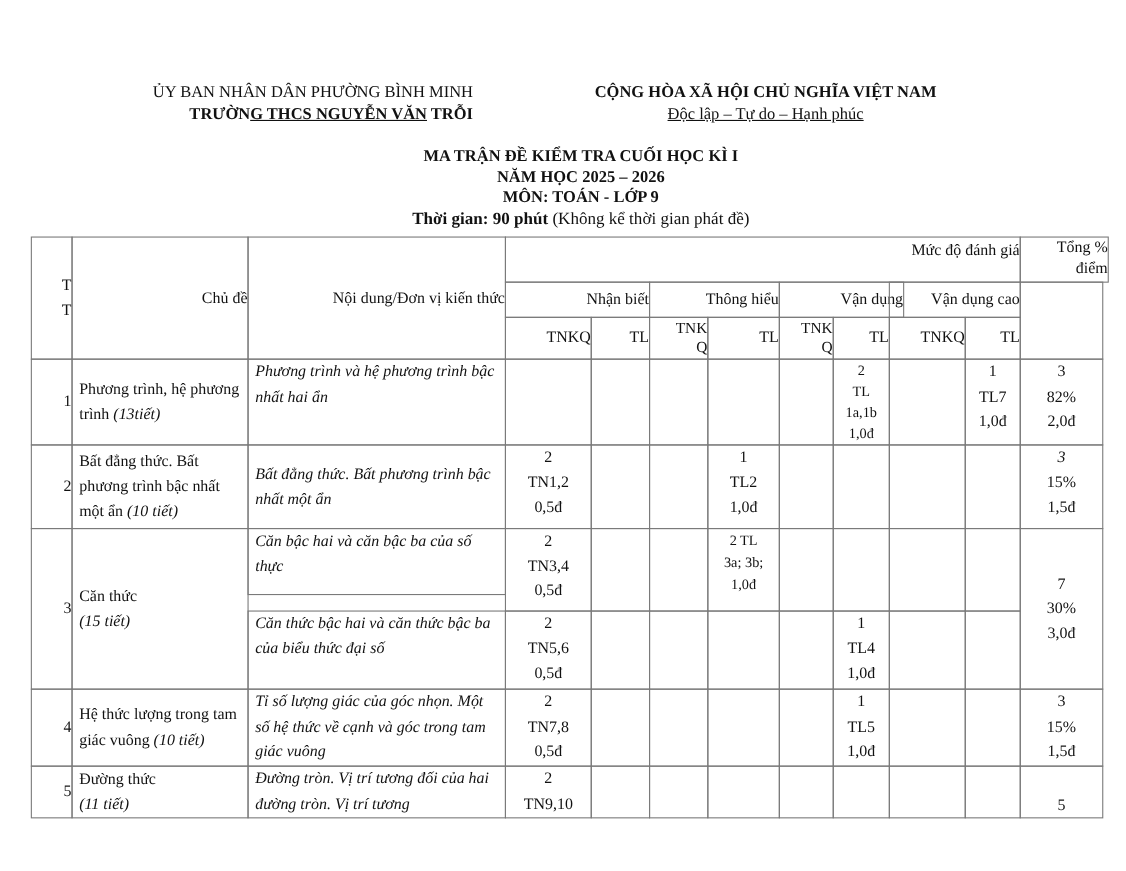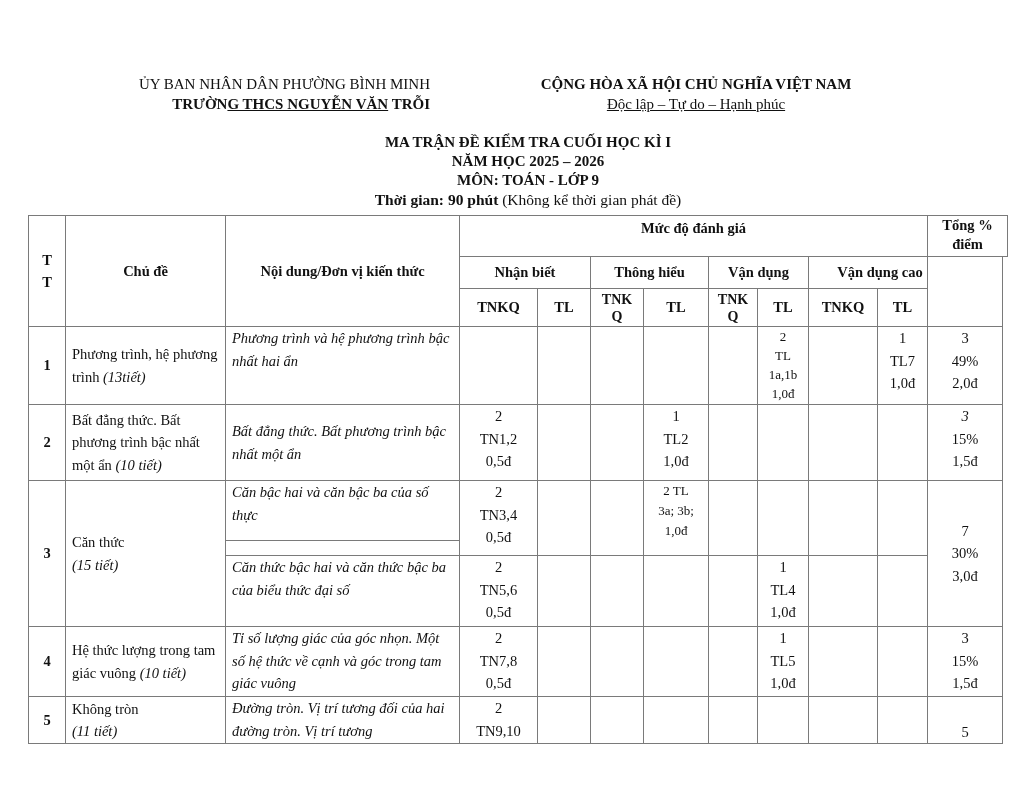--- a/index.html
+++ b/index.html
@@ -10,21 +10,21 @@
   .b { font-weight: bold; }
   .u { text-decoration: underline; }
   .title-block { position: absolute; left: 16px; top: 133px; width: 1024px; text-align: center; font-size: 15px; line-height: 19px; }
   .title-block .line { font-weight: bold; }
   .title-block .time .nb { font-weight: normal; }
   .title-block .time { font-size: 15.5px; }
 
   .grid { position: absolute; left: 28px; top: 215px; }
   .cell { position: absolute; box-sizing: border-box; border: 1px solid #7a7a7a;
           font-size: 14.5px; line-height: 22.5px; display: flex; flex-direction: column; }
-  .hc { font-weight: bold; align-items: center; justify-content: center; text-align: center; }
+  .hc { font-weight: normal; align-items: flex-end; justify-content: center; text-align: center; }
   .c { align-items: center; justify-content: flex-start; text-align: center; }
   .l { align-items: flex-start; justify-content: center; text-align: left; padding-left: 6px; padding-right: 4px; }
   .lt { align-items: flex-start; justify-content: flex-start; text-align: left; padding-left: 6px; padding-right: 4px; }
   .it { font-style: italic; }
   .sm { font-size: 13px; line-height: 20px; }
 </style>
 </head>
 <body>
 
 <div class="hdr-left">
@@ -60,21 +60,21 @@
     <div class="cell hc" style="left: 899px; top: 0px; width: 81px; height: 42px; line-height: 19px; justify-content: flex-start;">
       <div>Tổng %</div>
       <div>điểm</div>
     </div>
     <div class="cell hc" style="left: 431px; top: 41px; width: 132px; height: 33px;">
       <div>Nhận biết</div>
     </div>
     <div class="cell hc" style="left: 562px; top: 41px; width: 119px; height: 33px;">
       <div>Thông hiểu</div>
     </div>
-    <div class="cell hc" style="left: 680px; top: 41px; width: 101px; height: 33px;">
+    <div class="cell hc" style="left: 680px; top: 41px; width: 114px; height: 33px;">
       <div>Vận dụng</div>
     </div>
     <div class="cell hc" style="left: 780px; top: 41px; width: 120px; height: 33px; padding-left: 24px;">
       <div>Vận dụng cao</div>
     </div>
     <div class="cell hc" style="left: 899px; top: 41px; width: 76px; height: 71px;"></div>
     <div class="cell hc" style="left: 431px; top: 73px; width: 79px; height: 39px;">
       <div>TNKQ</div>
     </div>
     <div class="cell hc" style="left: 509px; top: 73px; width: 54px; height: 39px;">
@@ -121,21 +121,21 @@
       <div>1,0đ</div>
     </div>
     <div class="cell c" style="left: 780px; top: 111px; width: 70px; height: 79px;"></div>
     <div class="cell c" style="left: 849px; top: 111px; width: 51px; height: 79px;">
       <div>1</div>
       <div>TL7</div>
       <div>1,0đ</div>
     </div>
     <div class="cell c" style="left: 899px; top: 111px; width: 76px; height: 79px;">
       <div>3</div>
-      <div>49%</div>
+      <div>82%</div>
       <div>2,0đ</div>
     </div>
     <div class="cell hc" style="left: 0px; top: 189px; width: 38px; height: 77px;">
       <div>2</div>
     </div>
     <div class="cell l" style="left: 37px; top: 189px; width: 161px; height: 77px;">
       <div><span>Bất đẳng thức. Bất phương trình bậc nhất một ẩn </span><span class="it">(10 tiết)</span></div>
     </div>
     <div class="cell l it" style="left: 197px; top: 189px; width: 235px; height: 77px;">
       <div>Bất đẳng thức. Bất phương trình bậc nhất một ẩn</div>
@@ -241,21 +241,21 @@
     <div class="cell c" style="left: 899px; top: 411px; width: 76px; height: 71px;">
       <div>3</div>
       <div>15%</div>
       <div>1,5đ</div>
     </div>
     <div class="cell hc" style="left: 0px; top: 481px; width: 38px; height: 48px;">
       <div>5</div>
     </div>
     <div class="cell l" style="left: 37px; top: 481px; width: 161px; height: 48px;">
       <div>
-        <div>Không tròn</div>
+        <div>Đường thức</div>
         <div class="it">(11 tiết)</div>
       </div>
     </div>
     <div class="cell lt it" style="left: 197px; top: 481px; width: 235px; height: 48px;">
       <div>Đường tròn. Vị trí tương đối của hai đường tròn. Vị trí tương</div>
     </div>
     <div class="cell c" style="left: 431px; top: 481px; width: 79px; height: 48px;">
       <div>2</div>
       <div>TN9,10</div>
     </div>

